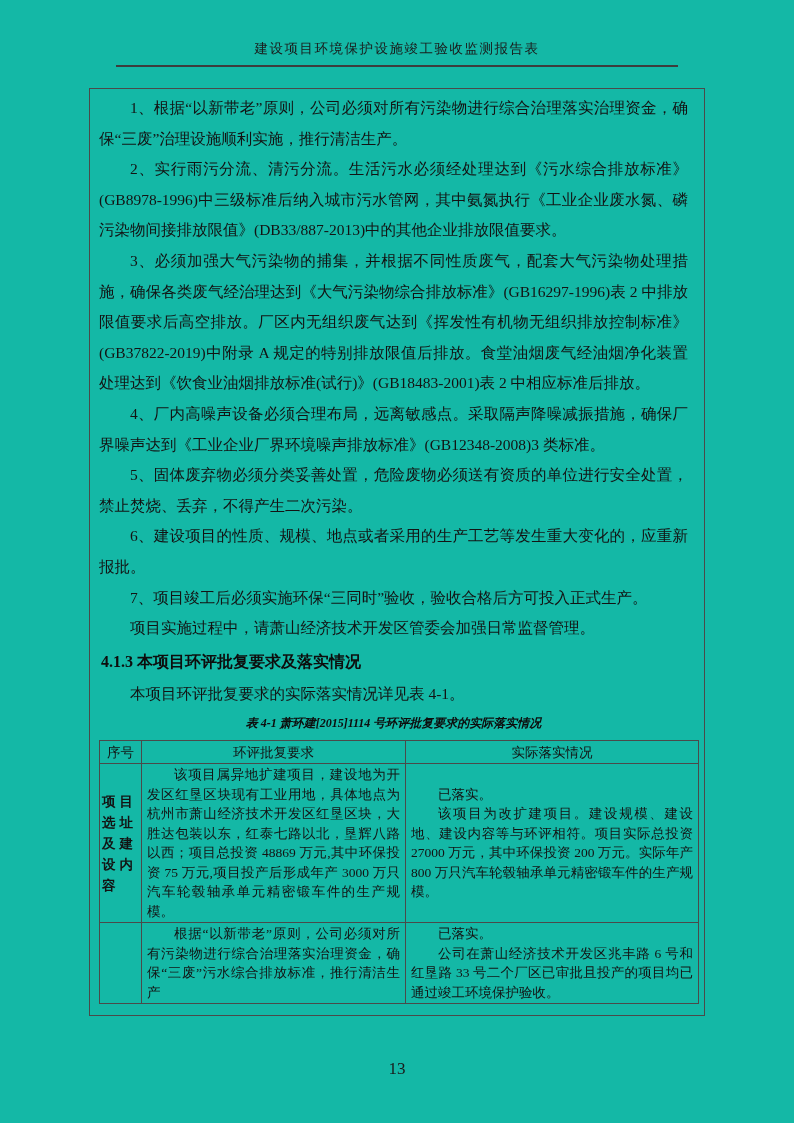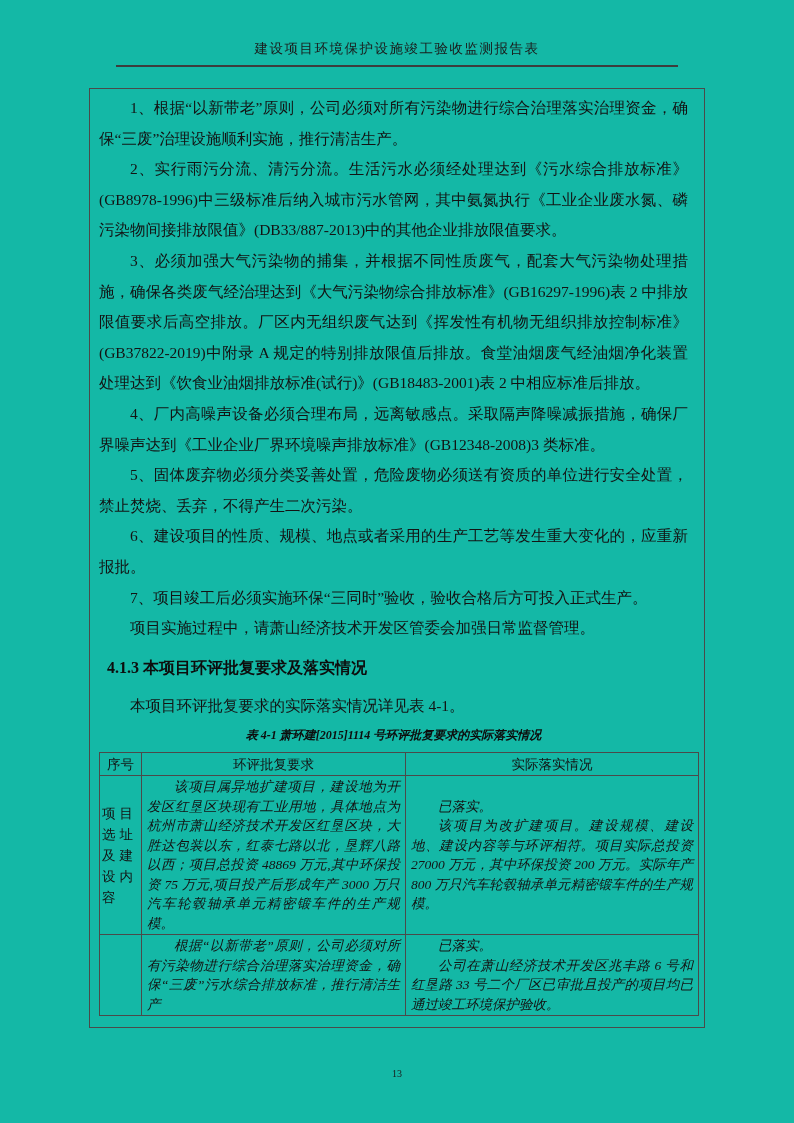--- a/index.html
+++ b/index.html
@@ -39,21 +39,21 @@
   }
   .body-par {
     margin: 0;
     font-size: 15.5px;
     line-height: 30.6px;
     text-align: justify;
     text-indent: 2em;
     color: #131313;
   }
   .sec-heading {
-    margin: 8px;
+    margin: 2px;
     font-size: 16px;
     line-height: 31px;
     font-weight: bold;
     text-align: left;
     color: #0d0d0d;
   }
   .table-caption {
     margin: 0 0 2px 0;
     font-size: 12px;
     line-height: 29px;
@@ -82,36 +82,36 @@
     text-align: center;
     height: 20px;
   }
   .req-table td p { margin: 0; }
   td.cell-label {
     padding: 2px 2px;
     letter-spacing: 4px;
     line-height: 21px;
     text-align: left;
     word-break: break-all;
+    font-weight: bold;
   }
   td.cell-req p, td.cell-impl p {
     text-indent: 2em;
     text-align: justify;
-    font-style: italic;
   }
   tr.row-1 td { height: 128px; }
   tr.row-2 td { height: 66px; }
   
   .footer {
     position: absolute;
     left: 0;
     bottom: 44px;
     width: 100%;
     text-align: center;
-    font-size: 10px;
+    font-size: 17px;
     color: #1a1a1a;
   }
 </style>
 </head>
 <body>
 
 <div class="page">
 
   <div class="doc-header">
     <div class="title">建设项目环境保护设施竣工验收监测报告表</div>

